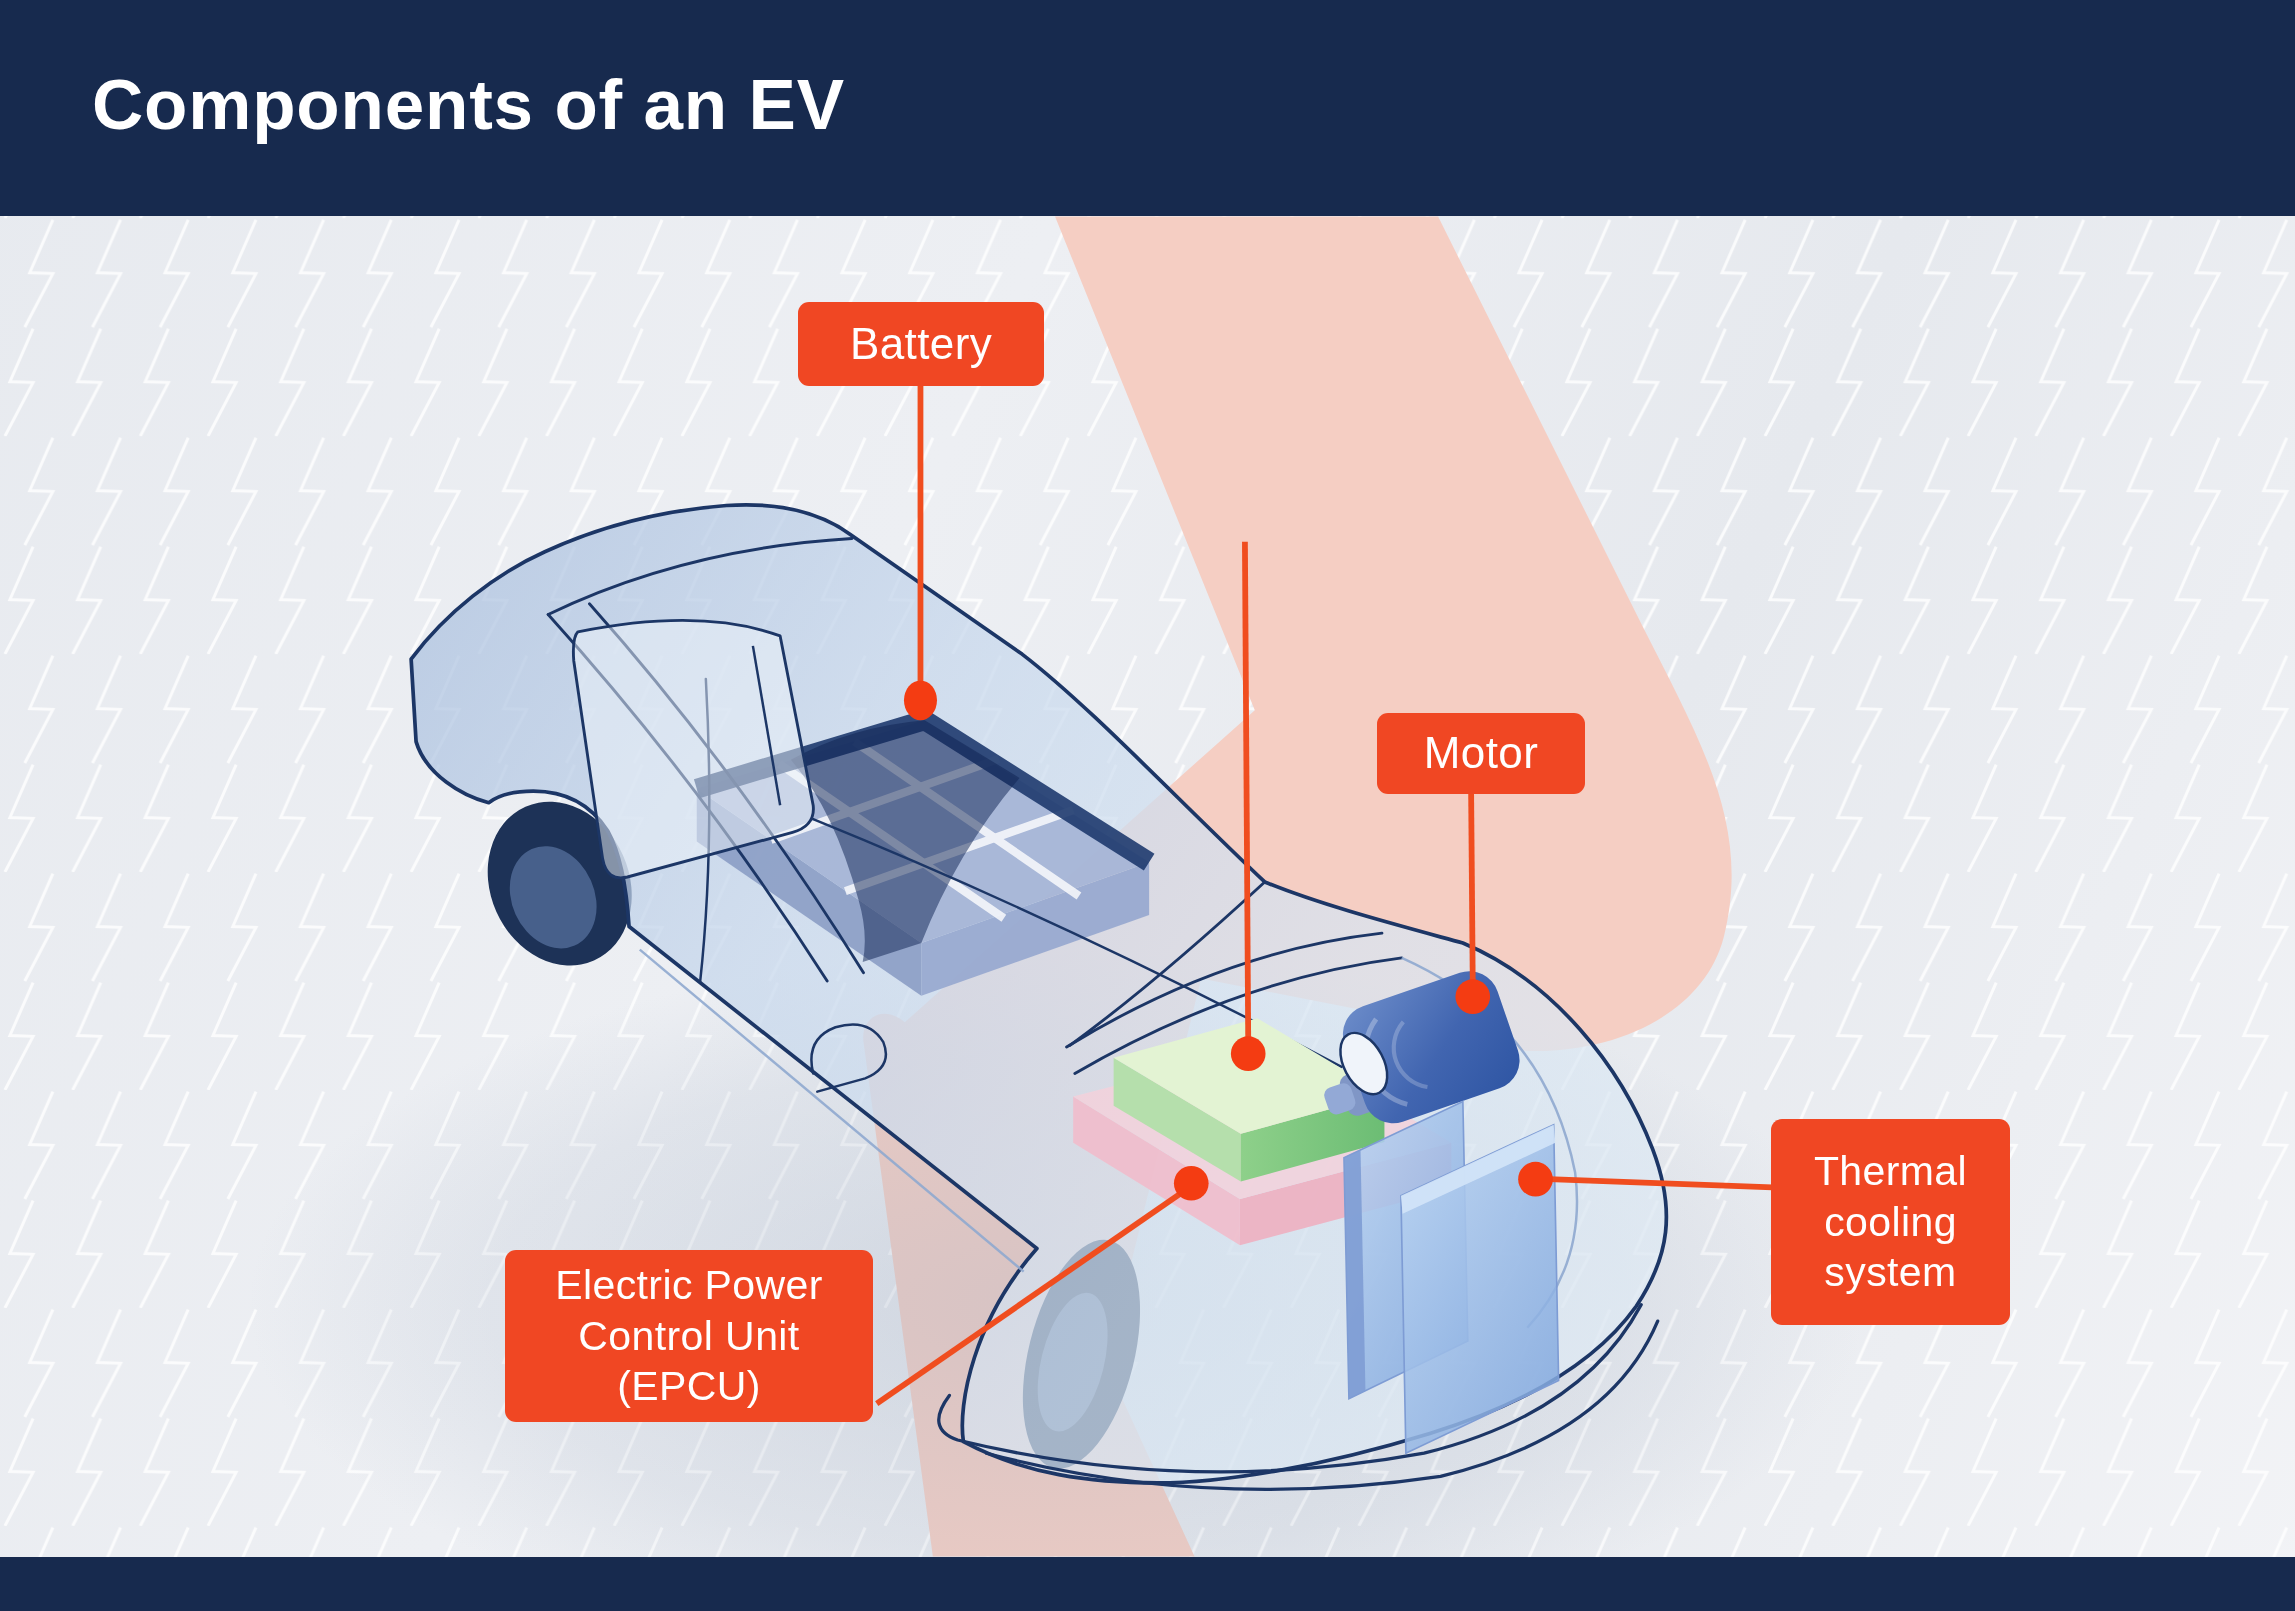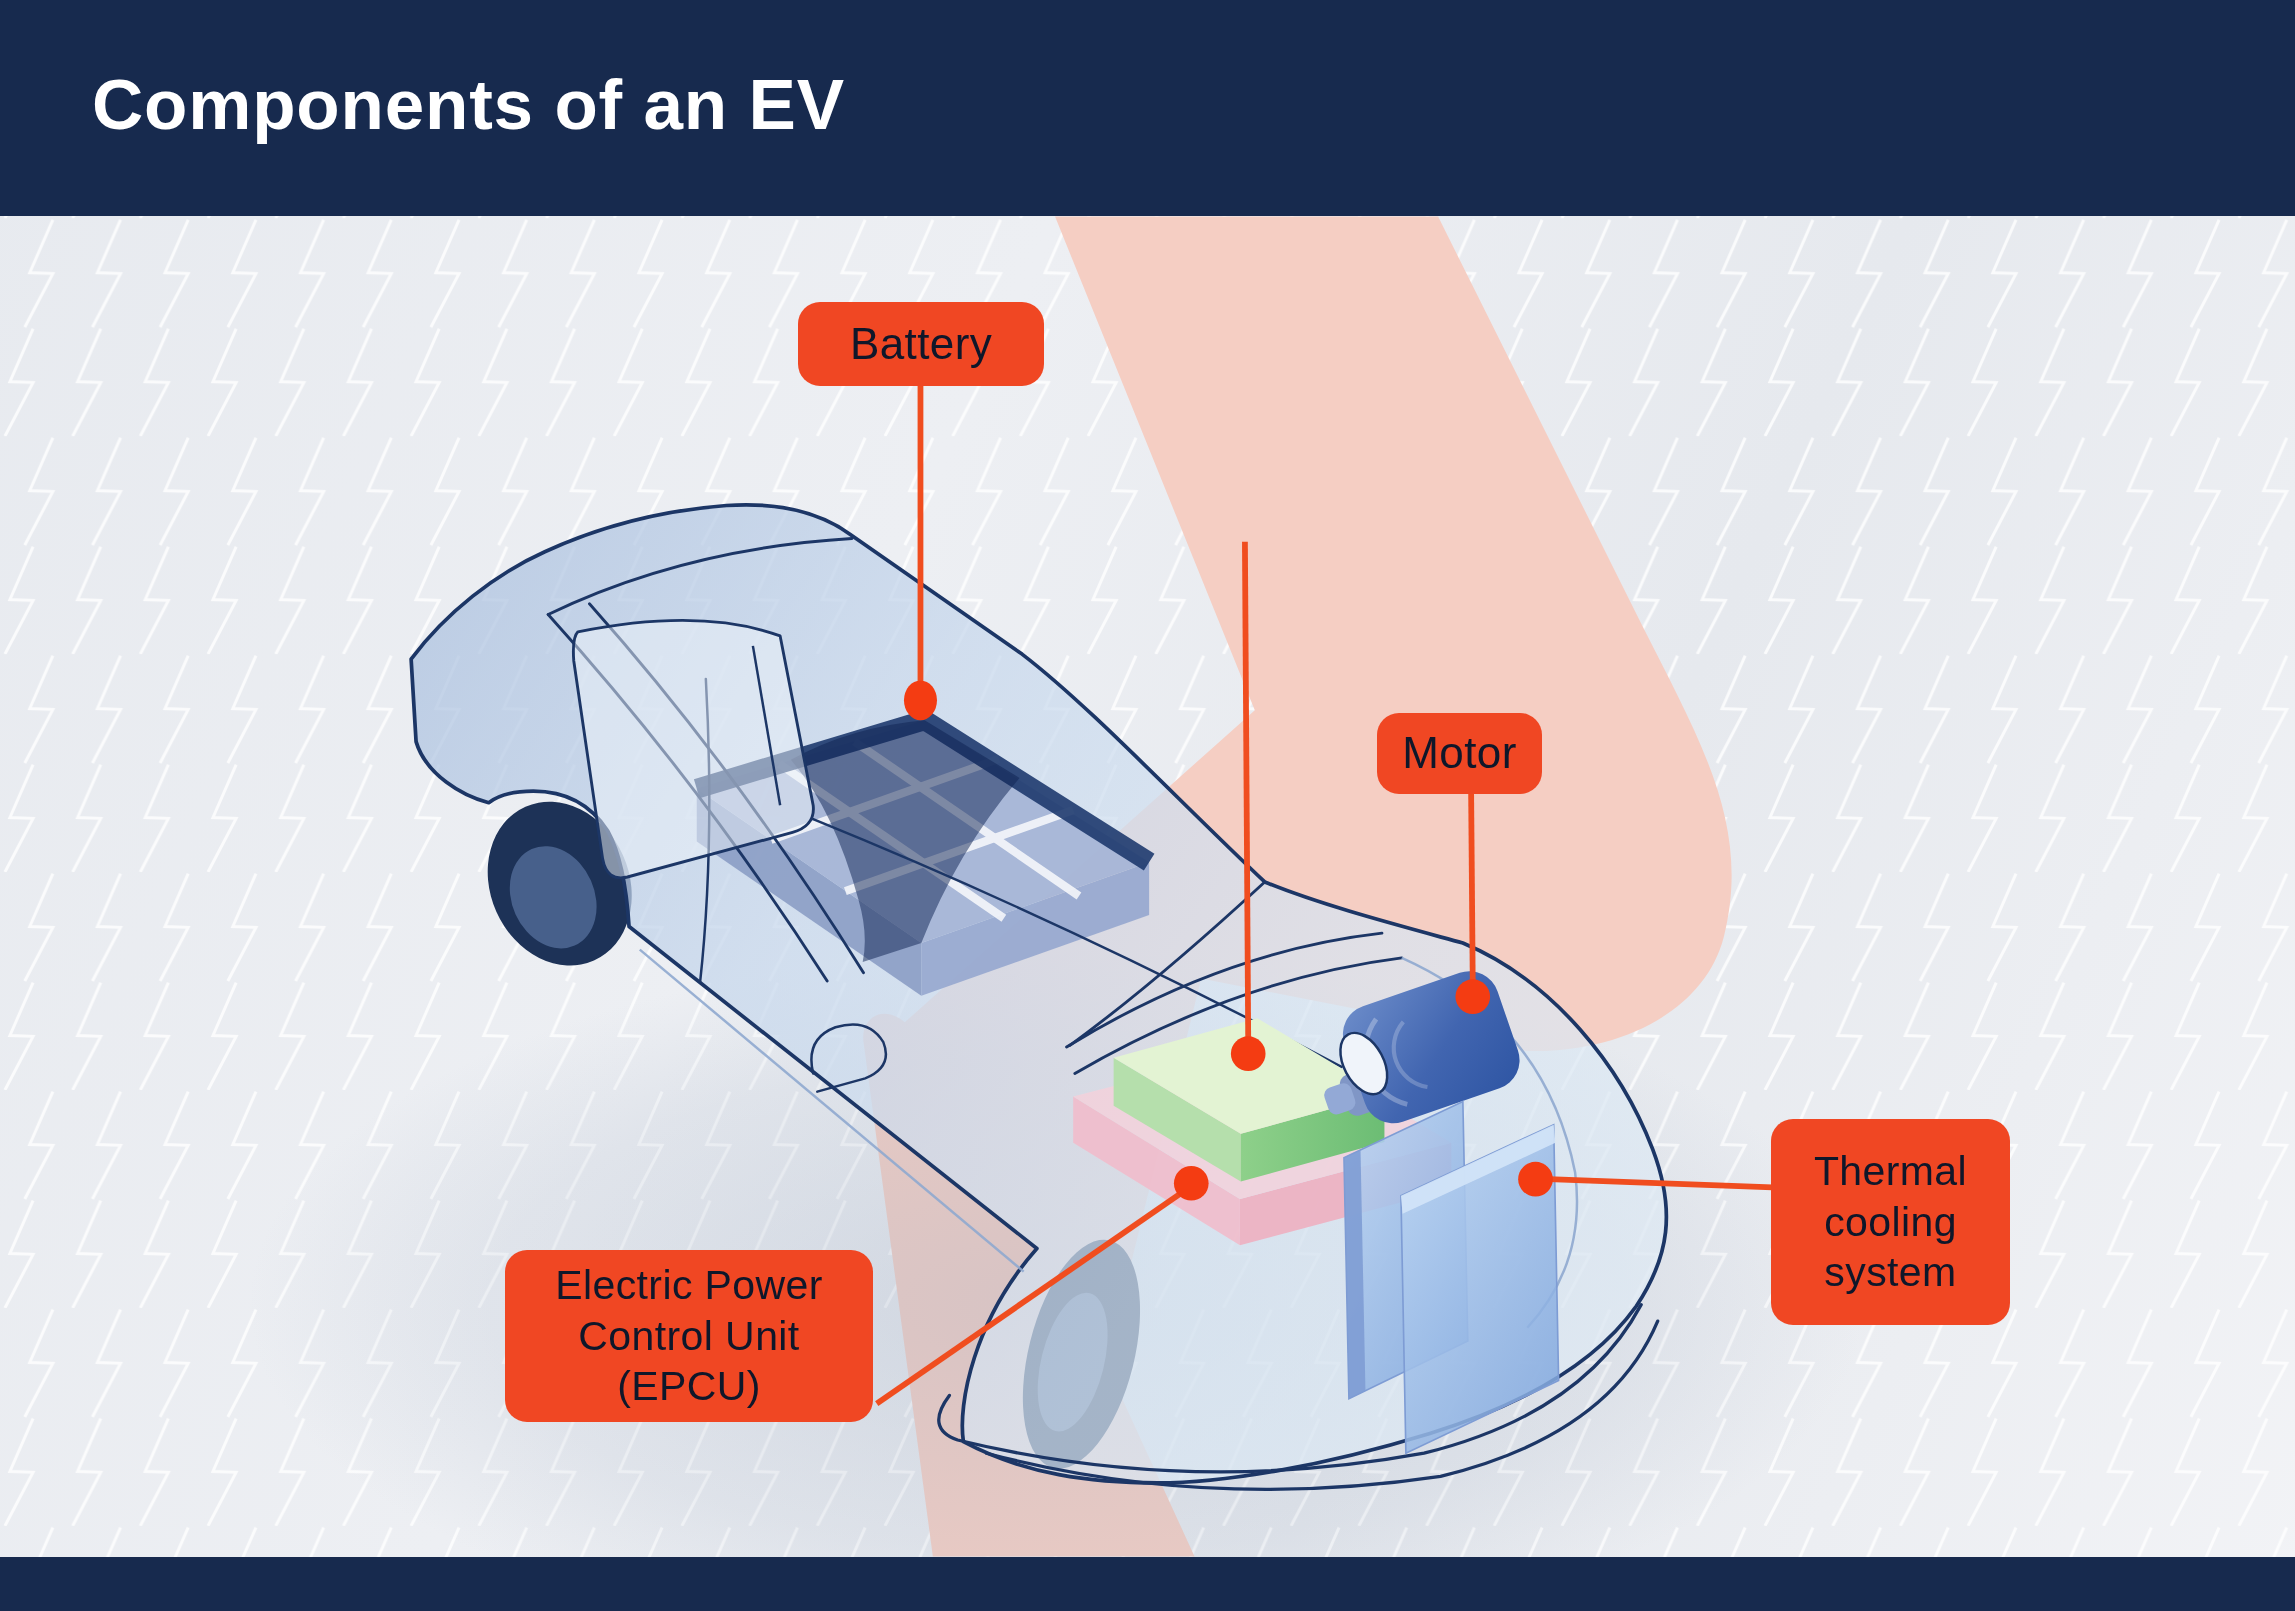--- a/index.html
+++ b/index.html
@@ -10,28 +10,28 @@
   }
   .bar{position:absolute;left:0;width:2295px;background:#172A4E;}
   .bar.header{top:0;height:216px;}
   .bar.footer{bottom:0;height:55px;}
   .title{
     position:absolute;left:92px;top:64px;color:#ffffff;
     font-size:71px;font-weight:700;letter-spacing:0.8px;white-space:nowrap;
   }
   .art{position:absolute;left:0;top:0;width:2295px;height:1612px;}
   .label{
-    position:absolute;background:#F04723;color:#0f172a;border-radius:22px;
+    position:absolute;background:#F04723;color:#ffffff;border-radius:11px;
     display:flex;align-items:center;justify-content:center;text-align:center;
     font-size:41px;line-height:1.24;white-space:pre-line;letter-spacing:0.4px;
     box-sizing:border-box;padding:6.6px 13.2px;
   }
   .label.battery{left:798px;top:302px;width:246px;height:84px;font-size:44px;}
   .label.charger{left:1106px;top:372px;width:277px;height:172px;}
-  .label.motor{left:1377px;top:713px;width:165px;height:81px;font-size:44px;}
+  .label.motor{left:1377px;top:713px;width:208px;height:81px;font-size:44px;}
   .label.thermal{left:1771px;top:1119px;width:239px;height:206px;}
   .label.epcu{left:505px;top:1250px;width:368px;height:172px;}
 </style>
 </head>
 <body>
 
 <div class="stage">
 
   <svg class="art" viewBox="0 0 2780 1952">
     <defs>

